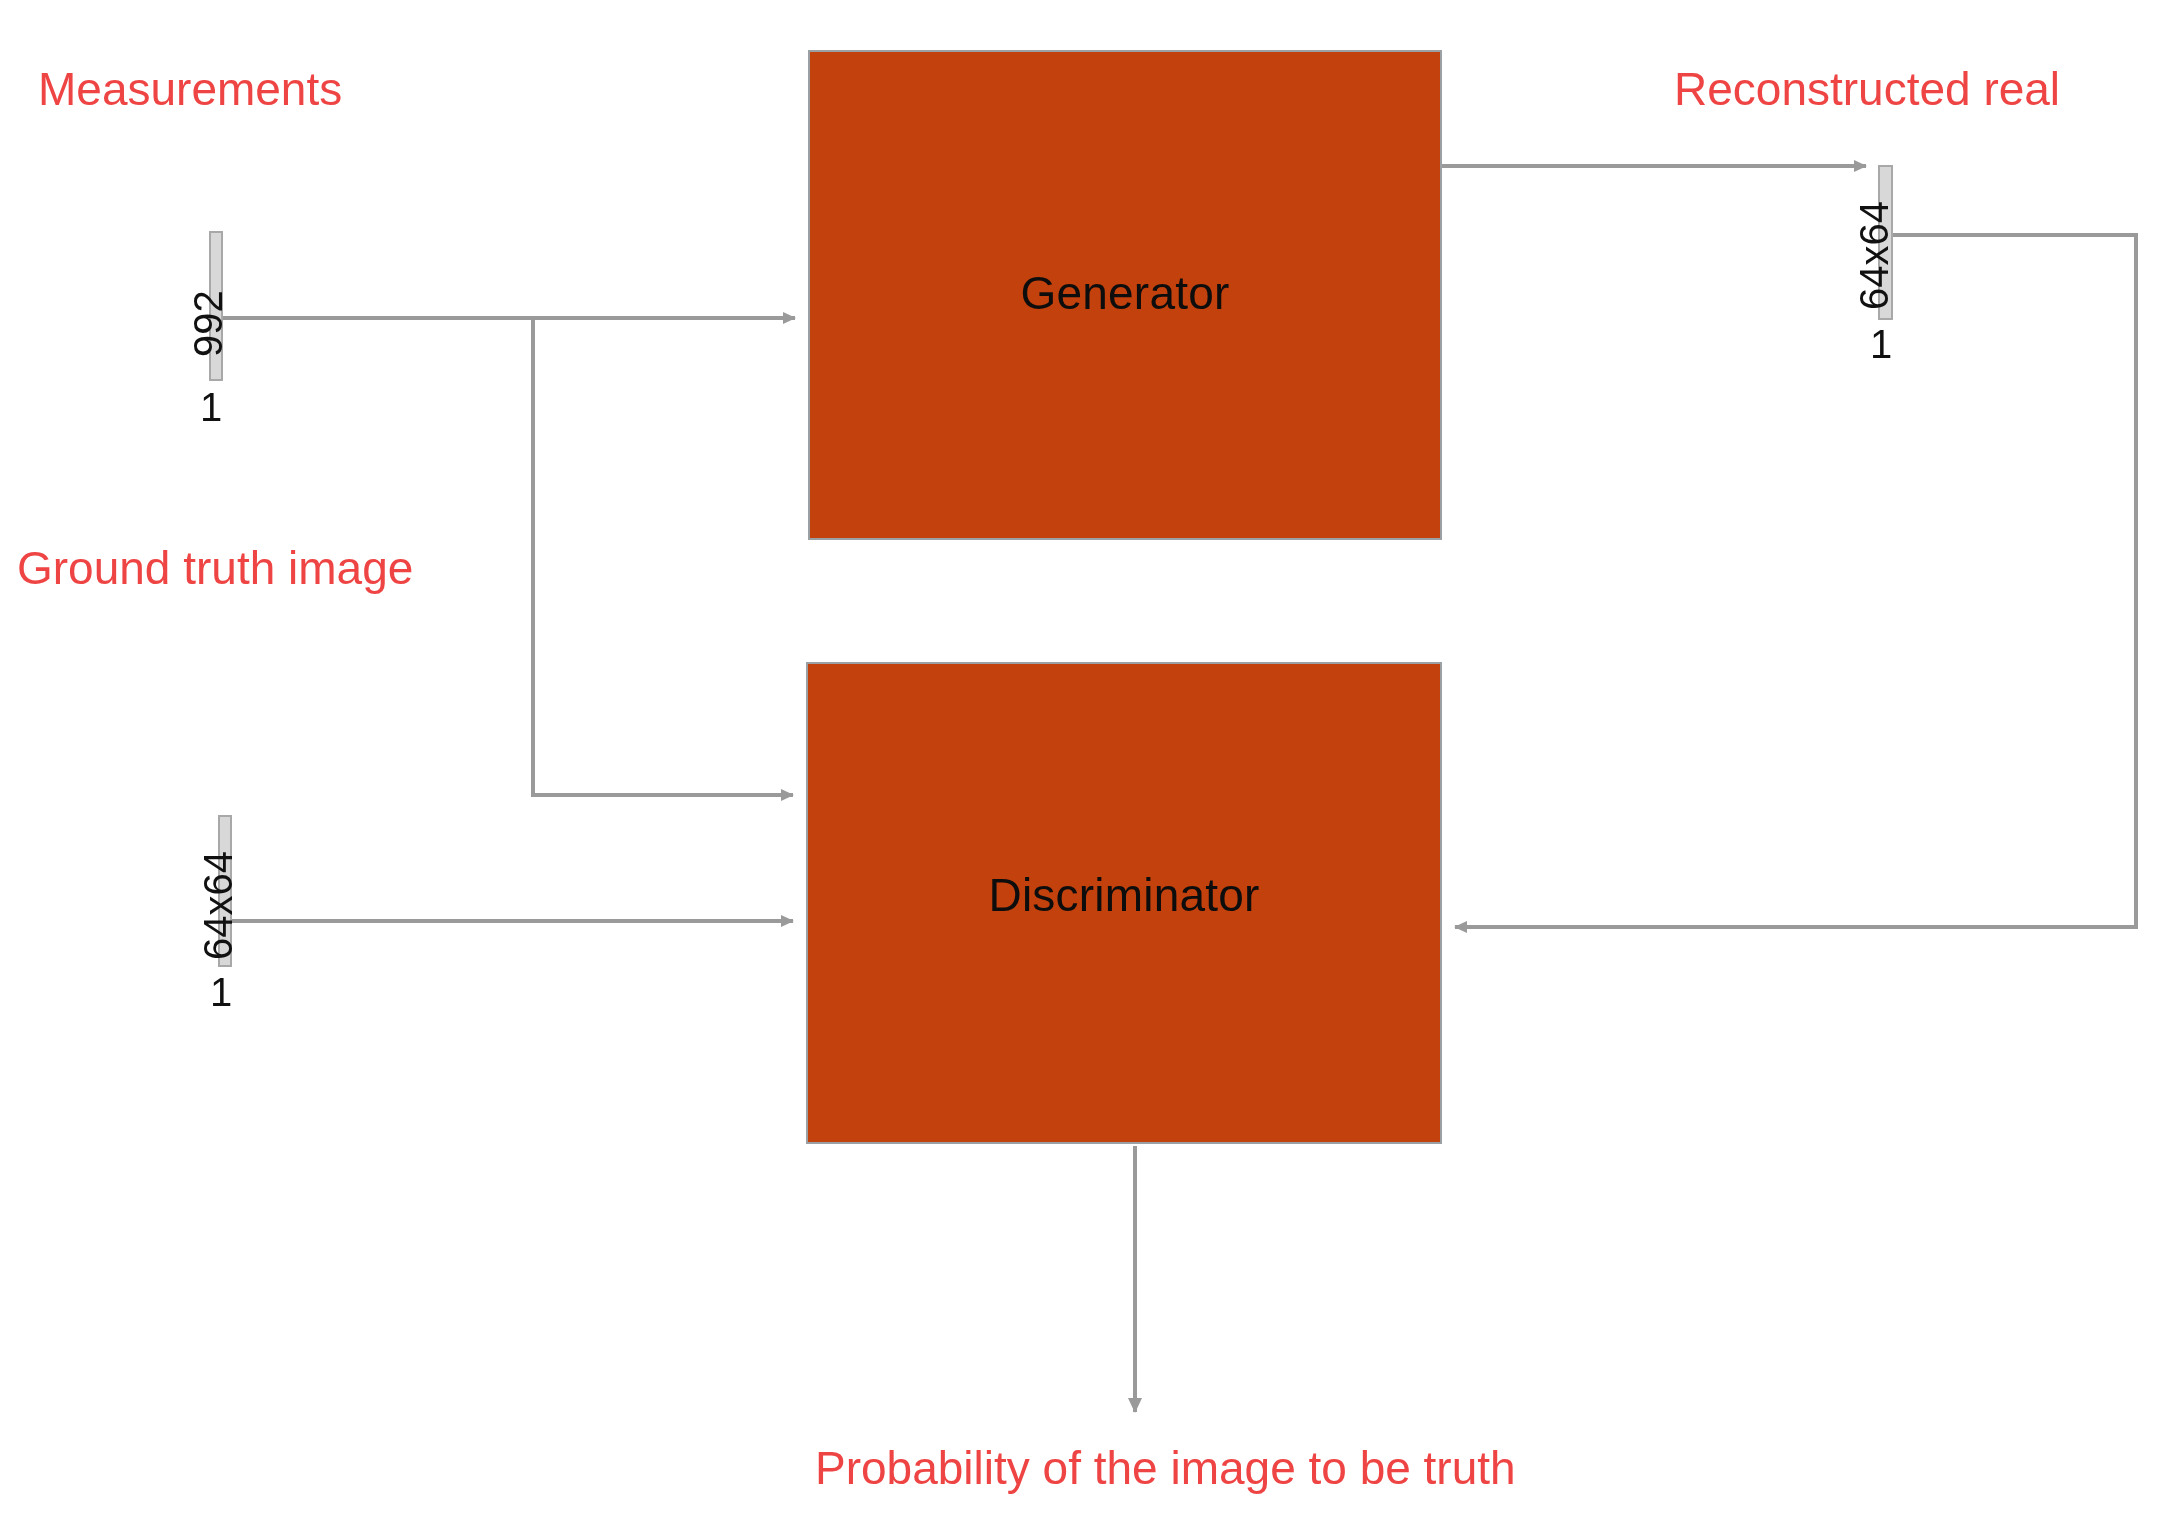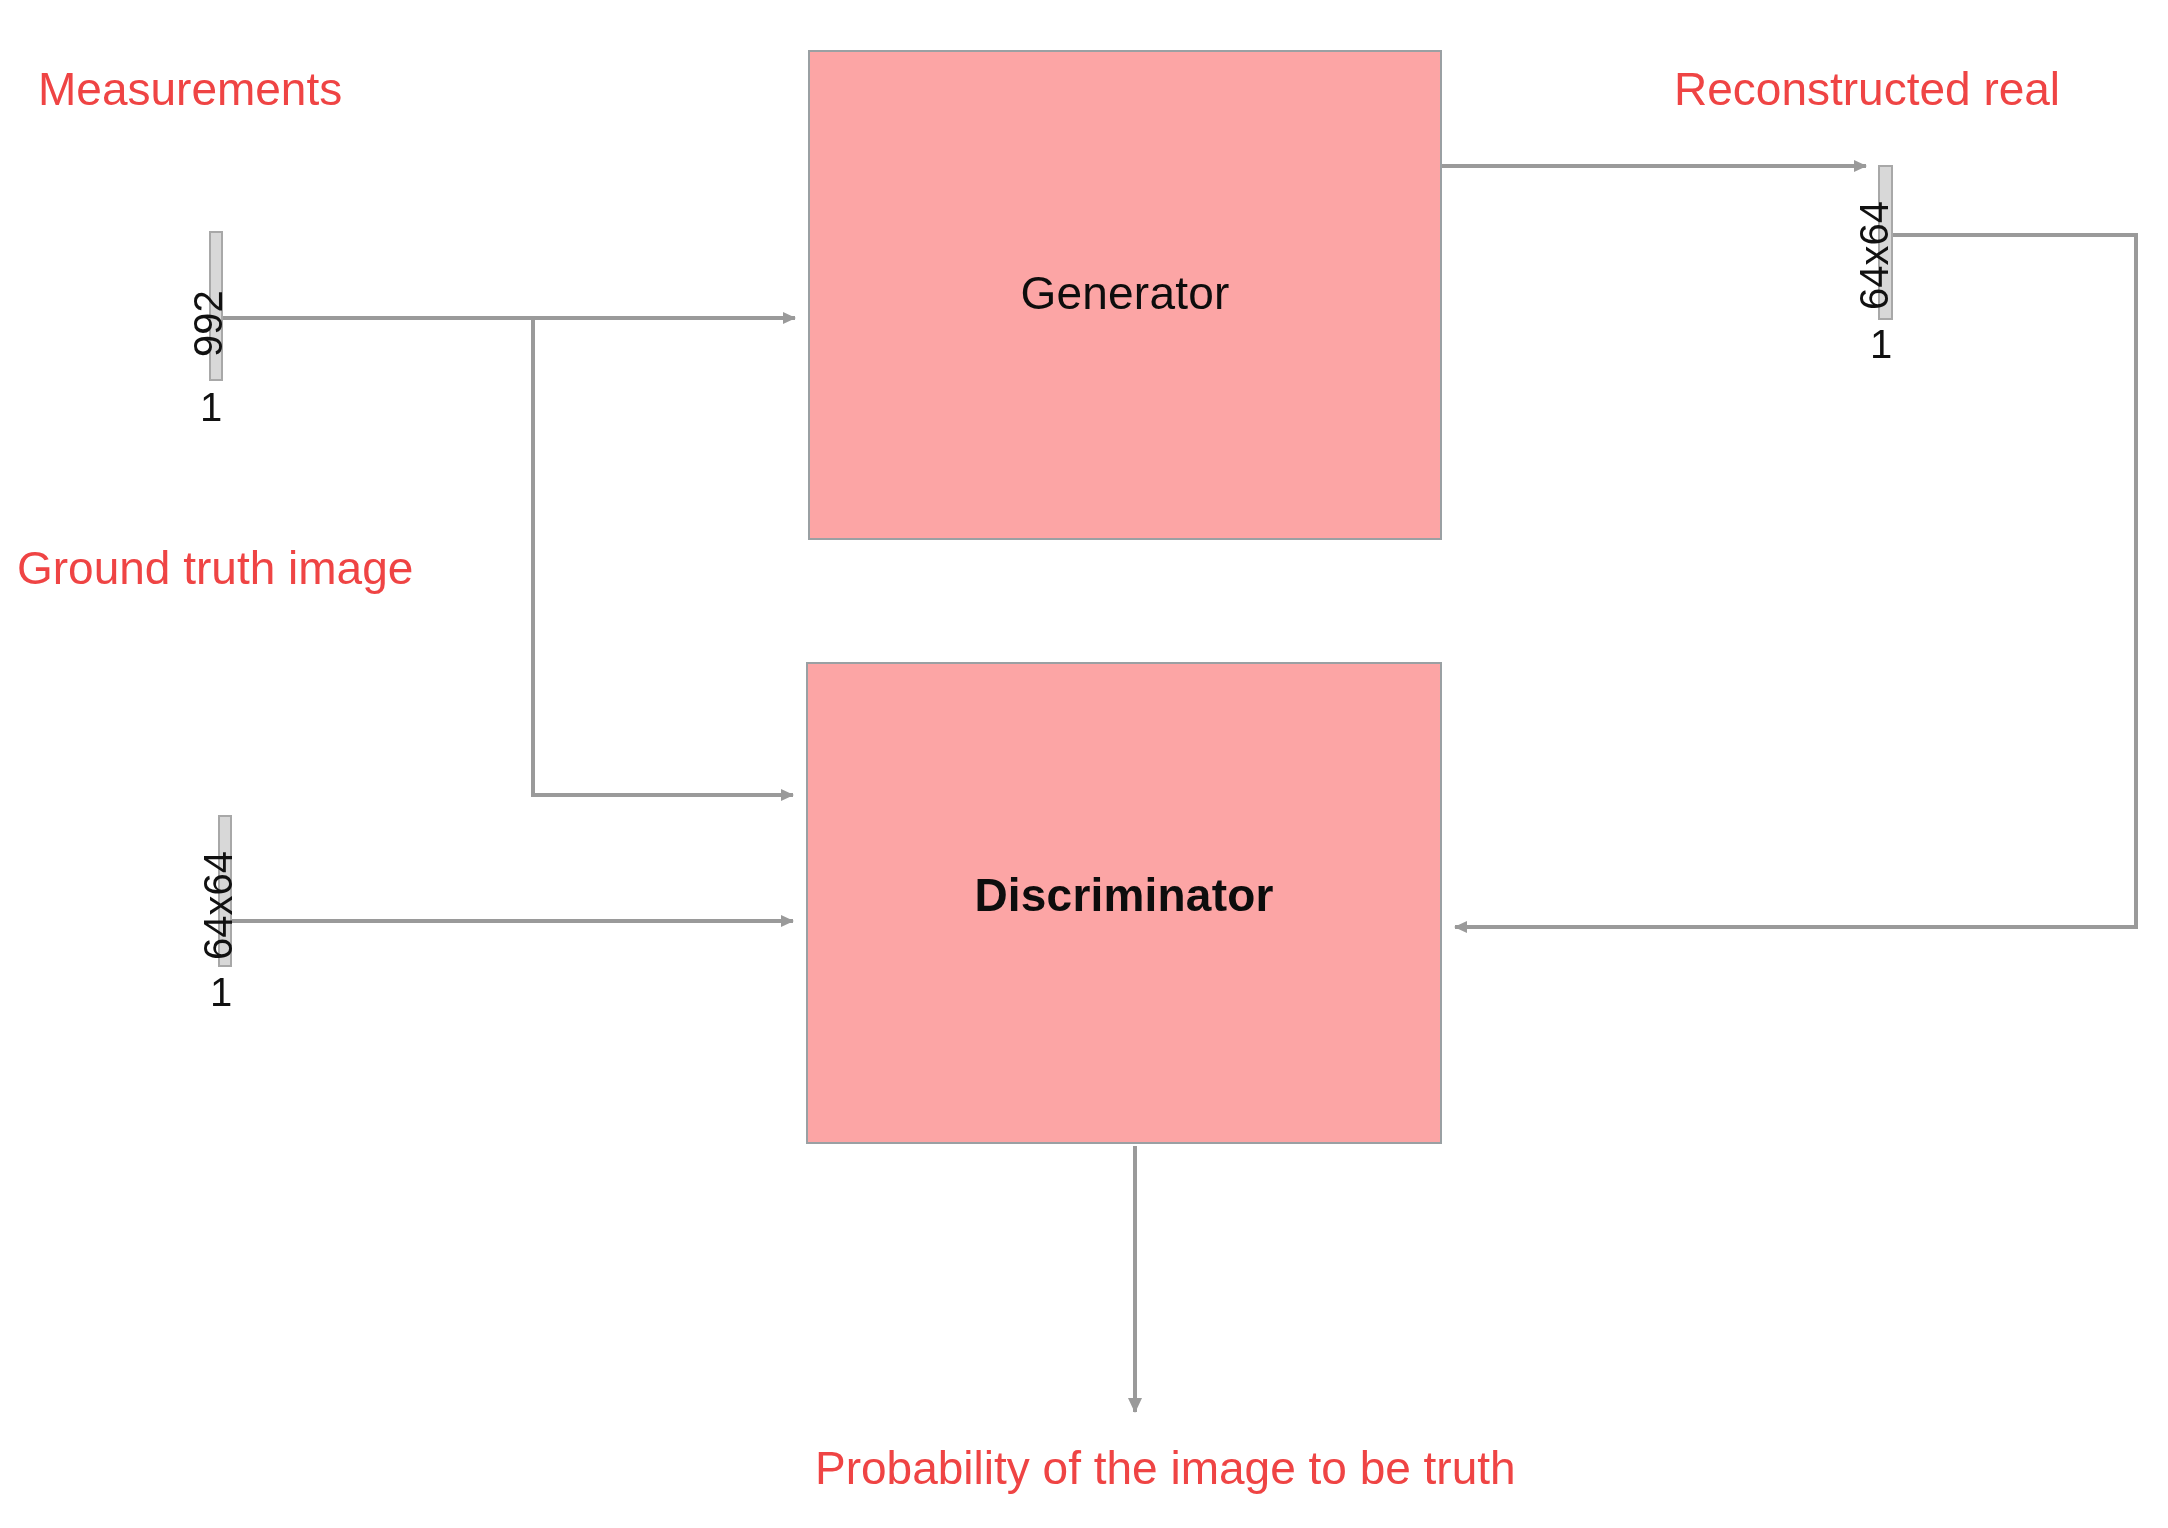--- a/index.html
+++ b/index.html
@@ -6,35 +6,35 @@
   body{
     width:2168px;height:1528px;position:relative;overflow:hidden;
     font-family:"Liberation Sans","DejaVu Sans",sans-serif;
     color:#111111;
   }
   #canvas{position:absolute;left:0;top:0;width:2168px;height:1528px;}
   .svg-layer{position:absolute;left:0;top:0;width:2168px;height:1528px;}
 
   .node-box{
     position:absolute;
-    background:#fca5a5;
+    background:#c2410c;
     border:2px solid #9aa0a3;
     box-sizing:border-box;
     display:flex;align-items:center;justify-content:center;
   }
   .node-label{
     font-size:46px;
     color:#0d0d0d;
     letter-spacing:0.2px;
     white-space:nowrap;
   }
   #generator-box{left:808px;top:50px;width:634px;height:490px;}
   #generator-box .node-label{position:relative;top:-2px;}
   #discriminator-box{left:806px;top:662px;width:636px;height:482px;}
-  #discriminator-box .node-label{position:relative;top:-8px;font-weight:bold;}
+  #discriminator-box .node-label{position:relative;top:-8px;}
 
   .tensor-bar{
     position:absolute;
     background:#d8d8d8;
     border:2px solid #a8a8a8;
     box-sizing:border-box;
   }
   #measurements-bar{left:209px;top:231px;width:14px;height:150px;}
   #groundtruth-bar{left:218px;top:815px;width:14px;height:152px;}
   #reconstructed-bar{left:1878px;top:165px;width:15px;height:155px;}

